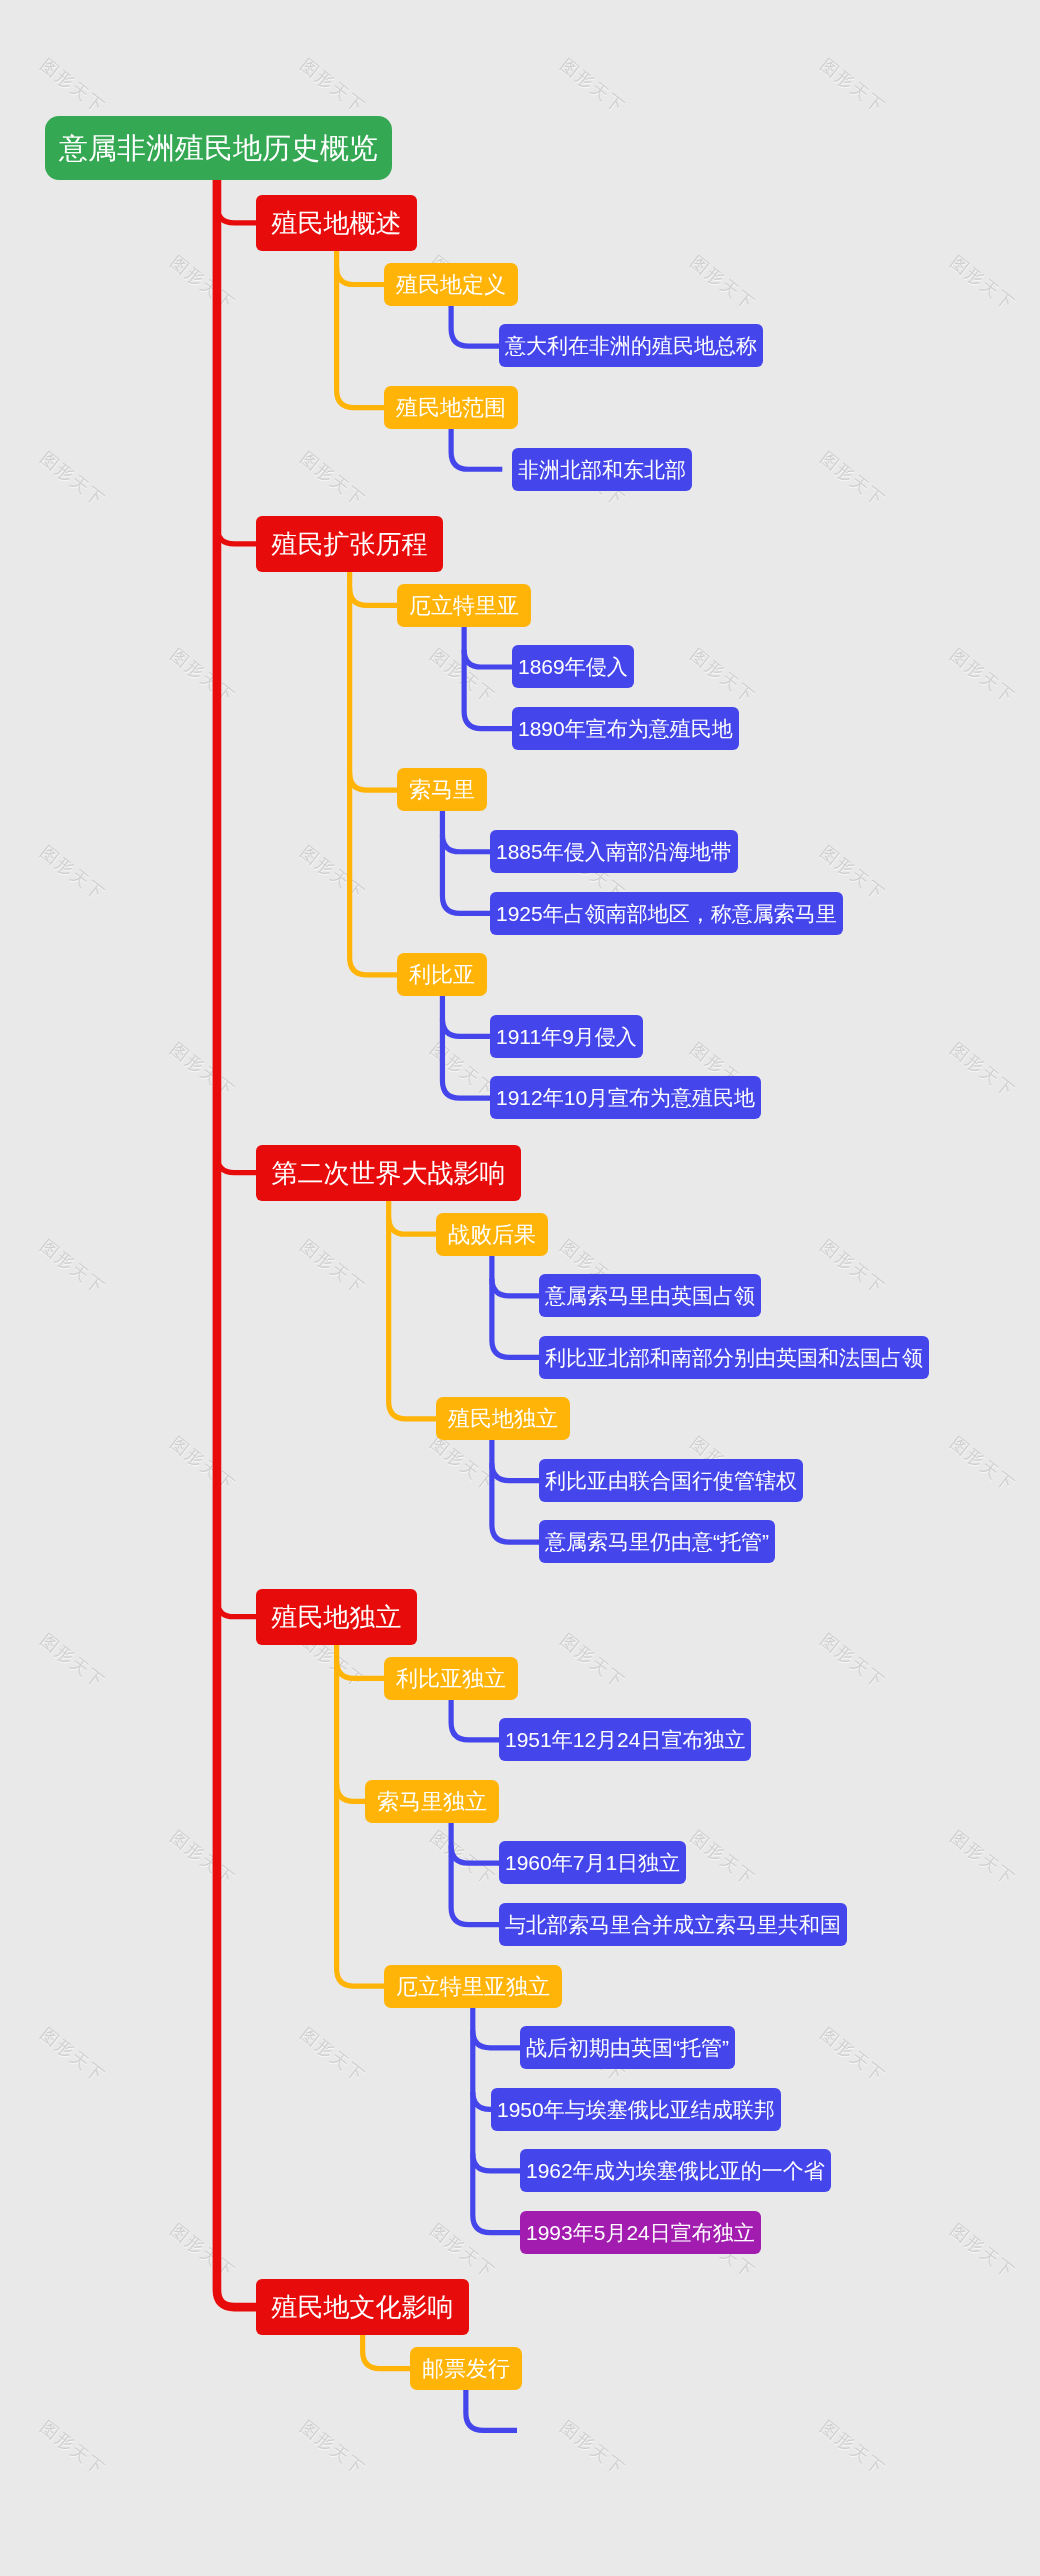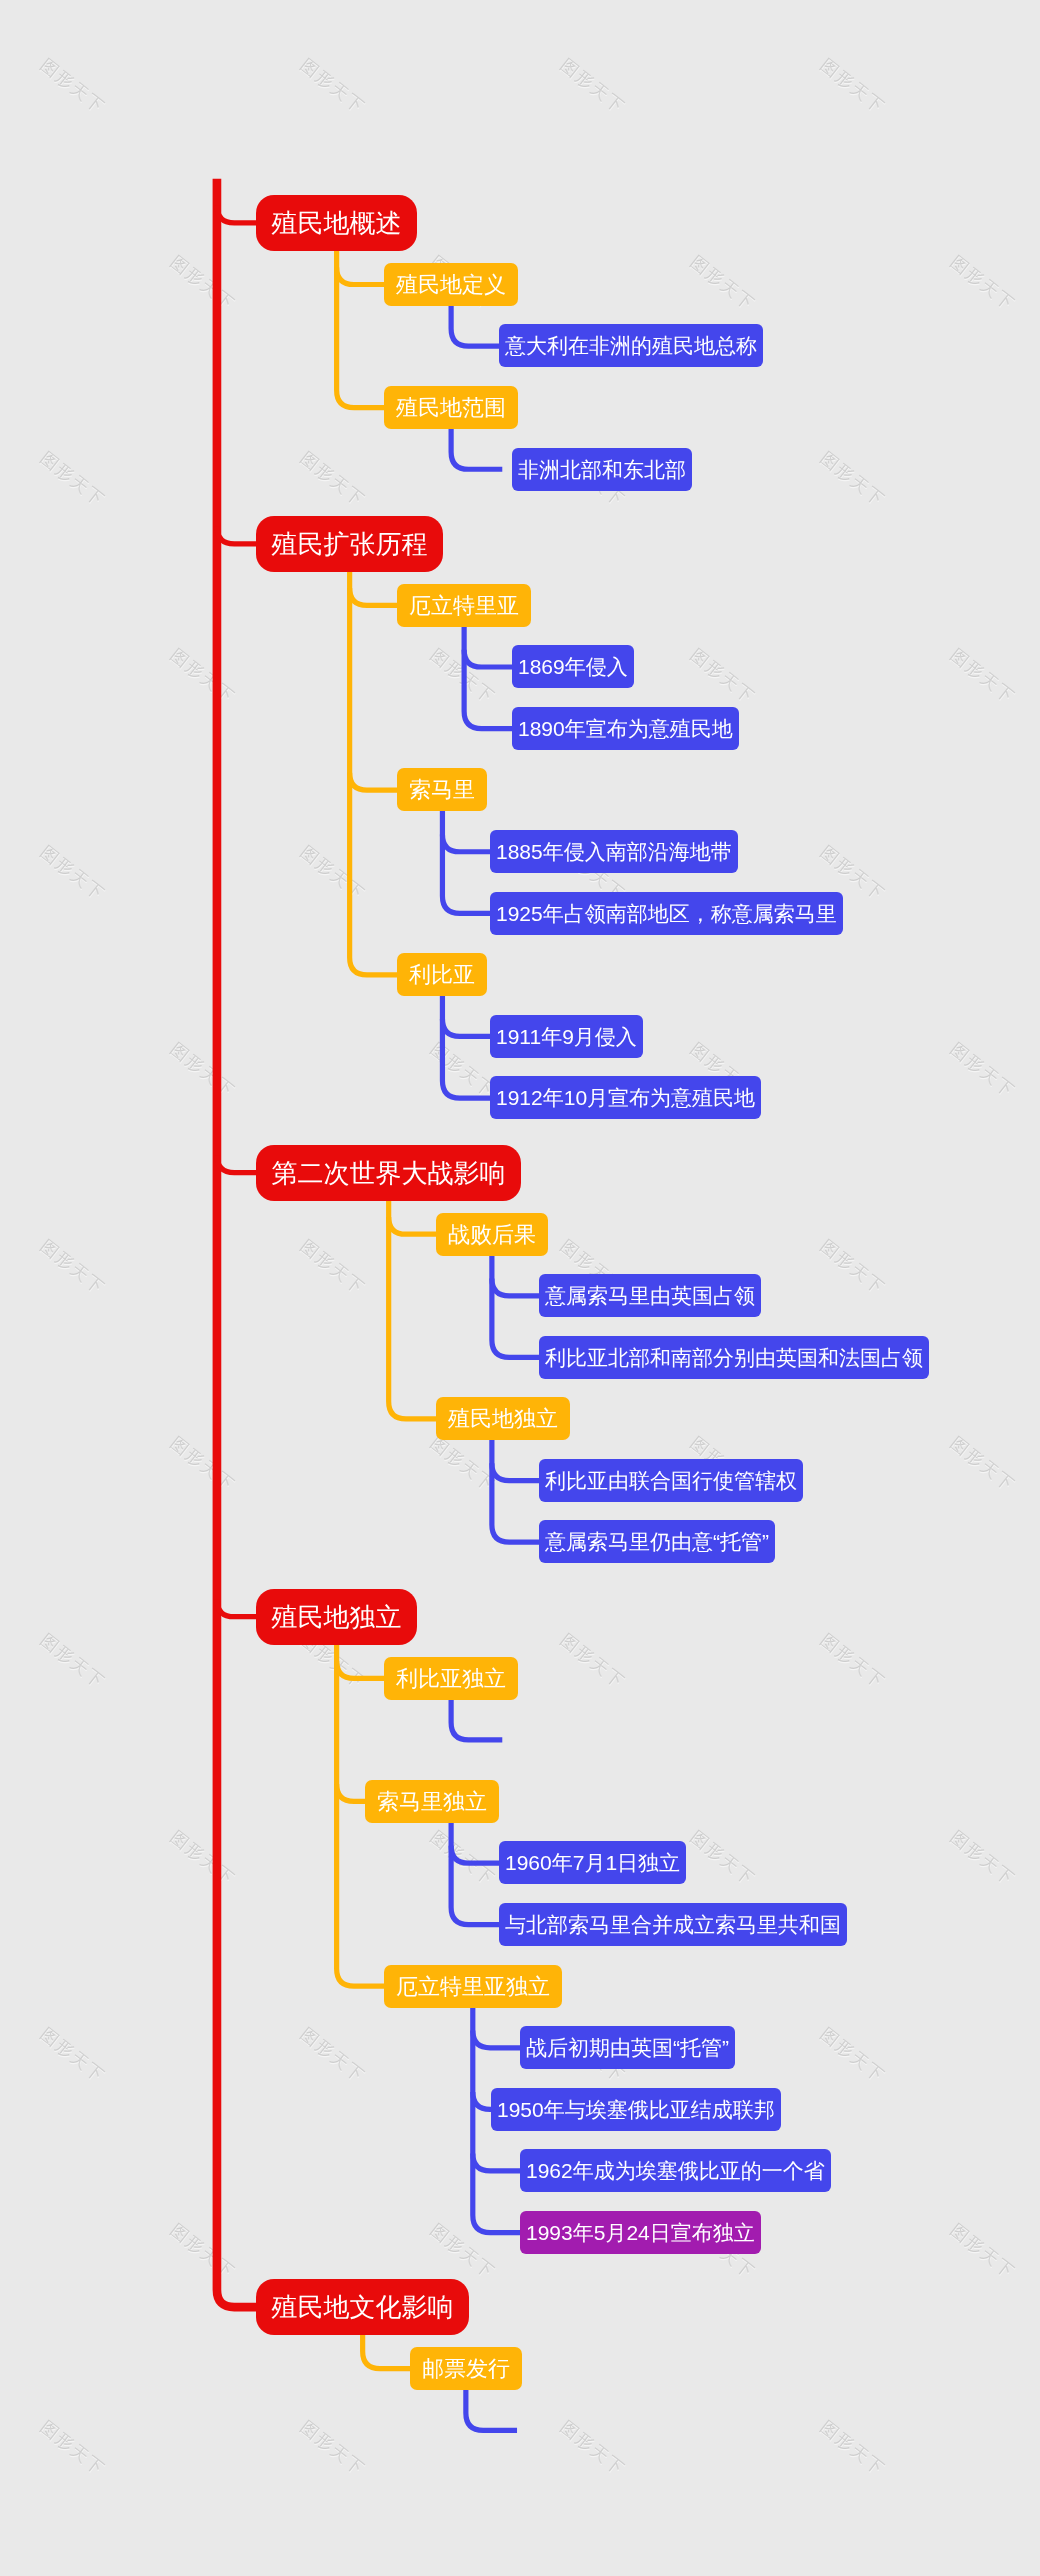--- a/index.html
+++ b/index.html
@@ -40,21 +40,21 @@
     height: 64px;
     padding: 0 14px;
     border-radius: 14px;
     font-weight: 500;
   }
   .node.l1 {
     font-size: 26px;
     line-height: 56px;
     height: 56px;
     padding: 0 15.6px;
-    border-radius: 18px;
+    border-radius: 6px;
   }
   .node.l2 {
     font-size: 22px;
     line-height: 43px;
     height: 43px;
     padding: 0 12px;
     border-radius: 7px;
   }
   .node.l3 {
     font-size: 21px;
@@ -153,20 +153,21 @@
       <path d="M 388 1915 Q 388 1935 408 1935 H 447" fill="none" stroke="#ffb407" stroke-width="6"></path>
       <path d="M 388 2057 Q 388 2077 408 2077 H 447" fill="none" stroke="#ffb407" stroke-width="6"></path>
       <path d="M 537 2754 V 2782 Q 537 2802 557 2802 H 596" fill="none" stroke="#4446ec" stroke-width="6"></path>
       <path d="M 418 2690 V 2711 Q 418 2731 438 2731 H 477" fill="none" stroke="#ffb407" stroke-width="6"></path>
       <path d="M 250 206 V 2640 Q 250 2660 270 2660 H 299" fill="none" stroke="#e80b0b" stroke-width="10"></path>
       <path d="M 250 237 Q 250 257 270 257 H 299" fill="none" stroke="#e80b0b" stroke-width="6"></path>
       <path d="M 250 607 Q 250 627 270 627 H 299" fill="none" stroke="#e80b0b" stroke-width="6"></path>
       <path d="M 250 1332 Q 250 1352 270 1352 H 299" fill="none" stroke="#e80b0b" stroke-width="6"></path>
       <path d="M 250 1844 Q 250 1864 270 1864 H 299" fill="none" stroke="#e80b0b" stroke-width="6"></path>
     </svg>
+<div class="node l0" style="background: rgb(52, 168, 83); left: 45px; top: 116px;">意属非洲殖民地历史概览</div>
     <div class="node l1" style="background: rgb(232, 11, 11); left: 256px; top: 195px;">殖民地概述</div>
     <div class="node l2" style="background: rgb(255, 180, 7); left: 384px; top: 263px;">殖民地定义</div>
     <div class="node l3" style="background: rgb(68, 70, 236); left: 499px; top: 324px;">意大利在非洲的殖民地总称</div>
     <div class="node l2" style="background: rgb(255, 180, 7); left: 384px; top: 386px;">殖民地范围</div>
     <div class="node l3" style="background: rgb(68, 70, 236); left: 512px; top: 448px;">非洲北部和东北部</div>
     <div class="node l1" style="background: rgb(232, 11, 11); left: 256px; top: 516px;">殖民扩张历程</div>
     <div class="node l2" style="background: rgb(255, 180, 7); left: 397px; top: 584px;">厄立特里亚</div>
     <div class="node l3" style="background: rgb(68, 70, 236); left: 512px; top: 645px;">1869年侵入</div>
     <div class="node l3" style="background: rgb(68, 70, 236); left: 512px; top: 707px;">1890年宣布为意殖民地</div>
     <div class="node l2" style="background: rgb(255, 180, 7); left: 397px; top: 768px;">索马里</div>
@@ -177,20 +178,21 @@
     <div class="node l3" style="background: rgb(68, 70, 236); left: 490px; top: 1076px;">1912年10月宣布为意殖民地</div>
     <div class="node l1" style="background: rgb(232, 11, 11); left: 256px; top: 1145px;">第二次世界大战影响</div>
     <div class="node l2" style="background: rgb(255, 180, 7); left: 436px; top: 1213px;">战败后果</div>
     <div class="node l3" style="background: rgb(68, 70, 236); left: 539px; top: 1274px;">意属索马里由英国占领</div>
     <div class="node l3" style="background: rgb(68, 70, 236); left: 539px; top: 1336px;">利比亚北部和南部分别由英国和法国占领</div>
     <div class="node l2" style="background: rgb(255, 180, 7); left: 436px; top: 1397px;">殖民地独立</div>
     <div class="node l3" style="background: rgb(68, 70, 236); left: 539px; top: 1459px;">利比亚由联合国行使管辖权</div>
     <div class="node l3" style="background: rgb(68, 70, 236); left: 539px; top: 1520px;">意属索马里仍由意“托管”</div>
     <div class="node l1" style="background: rgb(232, 11, 11); left: 256px; top: 1589px;">殖民地独立</div>
     <div class="node l2" style="background: rgb(255, 180, 7); left: 384px; top: 1657px;">利比亚独立</div>
+    <div class="node l3" style="background: rgb(68, 70, 236); left: 499px; top: 1718px;">1951年12月24日宣布独立</div>
     <div class="node l2" style="background: rgb(255, 180, 7); left: 365px; top: 1780px;">索马里独立</div>
     <div class="node l3" style="background: rgb(68, 70, 236); left: 499px; top: 1841px;">1960年7月1日独立</div>
     <div class="node l3" style="background: rgb(68, 70, 236); left: 499px; top: 1903px;">与北部索马里合并成立索马里共和国</div>
     <div class="node l2" style="background: rgb(255, 180, 7); left: 384px; top: 1965px;">厄立特里亚独立</div>
     <div class="node l3" style="background: rgb(68, 70, 236); left: 520px; top: 2026px;">战后初期由英国“托管”</div>
     <div class="node l3" style="background: rgb(68, 70, 236); left: 491px; top: 2088px;">1950年与埃塞俄比亚结成联邦</div>
     <div class="node l3" style="background: rgb(68, 70, 236); left: 520px; top: 2149px;">1962年成为埃塞俄比亚的一个省</div>
     <div class="node l3" style="background: #a21caf; left: 520px; top: 2211px;">1993年5月24日宣布独立</div>
     <div class="node l1" style="background: rgb(232, 11, 11); left: 256px; top: 2279px;">殖民地文化影响</div>
     <div class="node l2" style="background: rgb(255, 180, 7); left: 410px; top: 2347px;">邮票发行</div>

